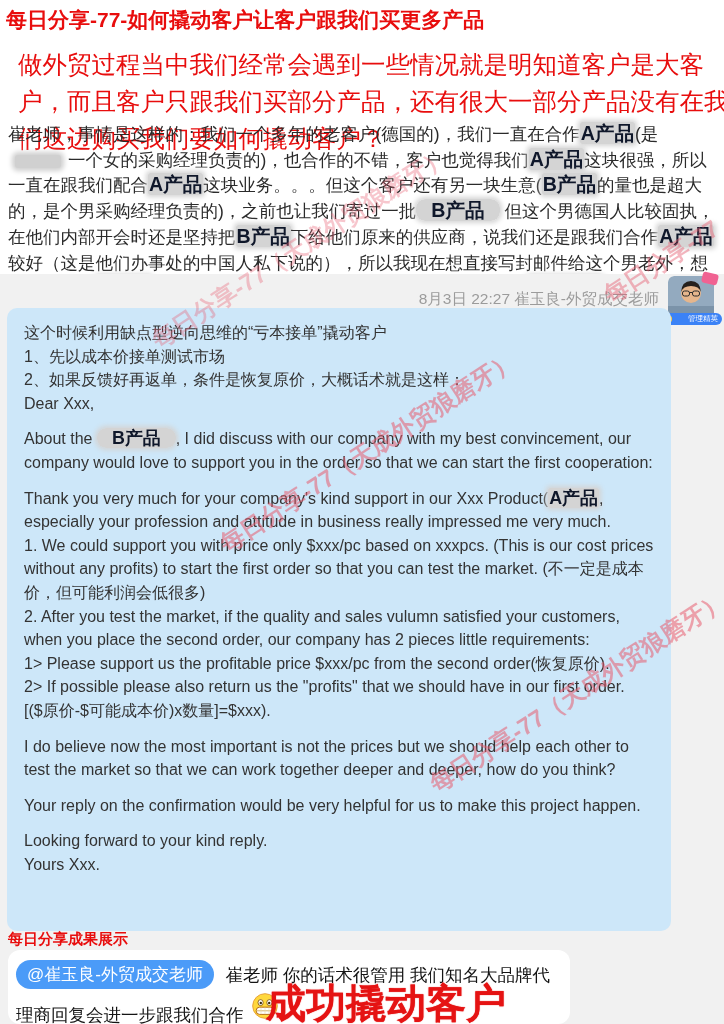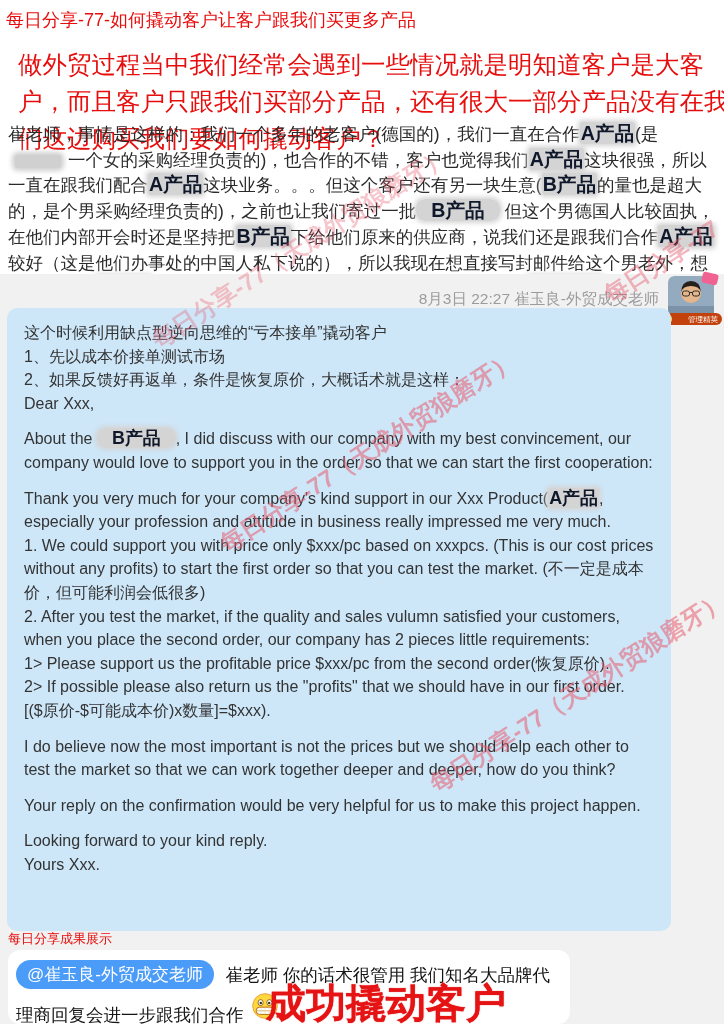--- a/index.html
+++ b/index.html
@@ -4,21 +4,21 @@
 <style>
   * { margin:0; padding:0; box-sizing:border-box; }
   html,body { background:#ffffff; }
   .page {
     position:relative; width:724px; height:1024px; overflow:hidden;
     background:#ffffff; font-family:"Liberation Sans", sans-serif;
   }
   
   .title1 {
     position:absolute; left:6px; top:6px; width:716px;
-    color:#e80d0d; font-size:18px; font-weight:normal; line-height:28px;
+    color:#e80d0d; font-size:21px; font-weight:bold; line-height:28px;
   }
   .title2 {
     position:absolute; left:18px; top:46px; width:716px;
     color:#e80d0d; font-size:24.5px; font-weight:normal; line-height:37px;
   }
   
   .story {
     position:absolute; left:8px; top:122px; width:710px;
     color:#2b2b2b; font-size:17.5px; line-height:25.7px;
   }
@@ -39,22 +39,22 @@
   }
   .meta-row {
     position:absolute; top:2px; right:10px;
     display:flex; align-items:flex-start; gap:9px;
   }
   .meta { color:#9b9b9b; font-size:15.5px; margin-top:13px; white-space:nowrap; }
   .avatar { position:relative; width:46px; height:46px; border-radius:6px; }
   .avatar svg { display:block; border-radius:6px; }
   .vip-badge {
     position:absolute; left:50%; bottom:-3px; transform:translateX(-50%);
-    display:flex; align-items:flex-end; gap:16px; white-space:nowrap;
-    background:#c2410c; color:#fff; font-size:7.5px; line-height:1;
+    display:flex; align-items:flex-start; gap:16px; white-space:nowrap;
+    background:#3b82f6; color:#fff; font-size:7.5px; line-height:1;
     padding:2px 4px; border-radius:7px;
   }
   .vip-badge .vdot {
     display:inline-block; width:8px; height:8px; border-radius:50%;
     background:#ffd24a; color:#3f2a00; font-size:6.5px; font-weight:bold;
     text-align:center; line-height:8px;
   }
   .sticker {
     position:absolute; top:-3px; right:-4px; width:16px; height:11px;
     background:#f06292; border-radius:3px; transform:rotate(14deg);
@@ -62,21 +62,21 @@
   
   .bubble {
     position:absolute; left:7px; top:34px; width:664px; height:623px;
     background:#cde7f9; border-radius:10px; padding:13px 17px;
     font-size:16px; line-height:23.6px; color:#333333; overflow:hidden;
   }
   .bubble p.gap { margin-top:12px; }
   
   .result-heading {
     position:absolute; left:8px; top:656px;
-    color:#e80d0d; font-size:13px; font-weight:normal;
+    color:#e80d0d; font-size:15px; font-weight:bold;
   }
   .card {
     position:absolute; left:8px; top:676px; width:562px; height:74px;
     background:#ffffff; border-radius:12px; padding:10px 8px;
   }
   .mention {
     display:inline-block; background:#4b9bf8; color:#ffffff;
     font-size:17px; padding:3px 11px; border-radius:15px; vertical-align:middle;
   }
   .msg { font-size:17.5px; color:#141414; margin-left:7px; vertical-align:middle; }

